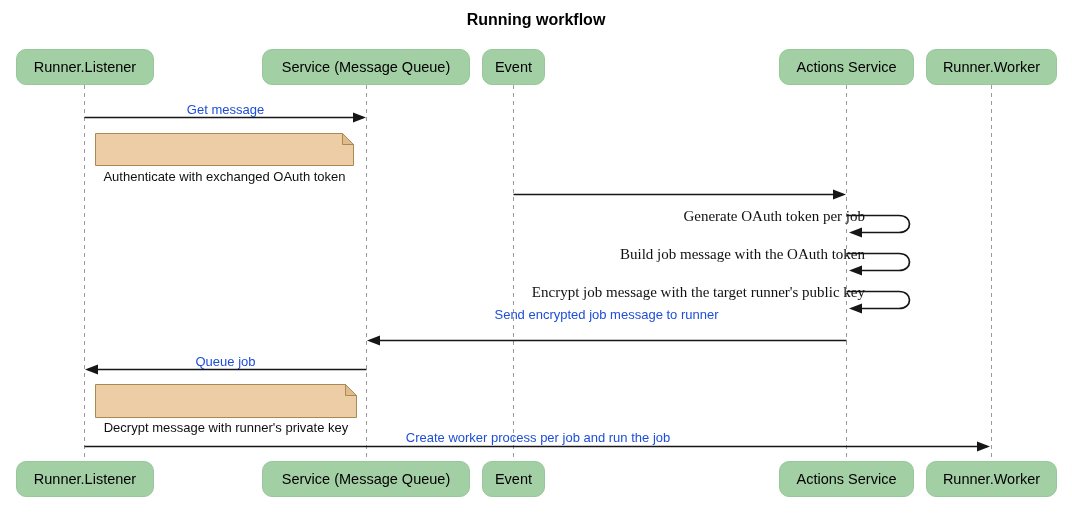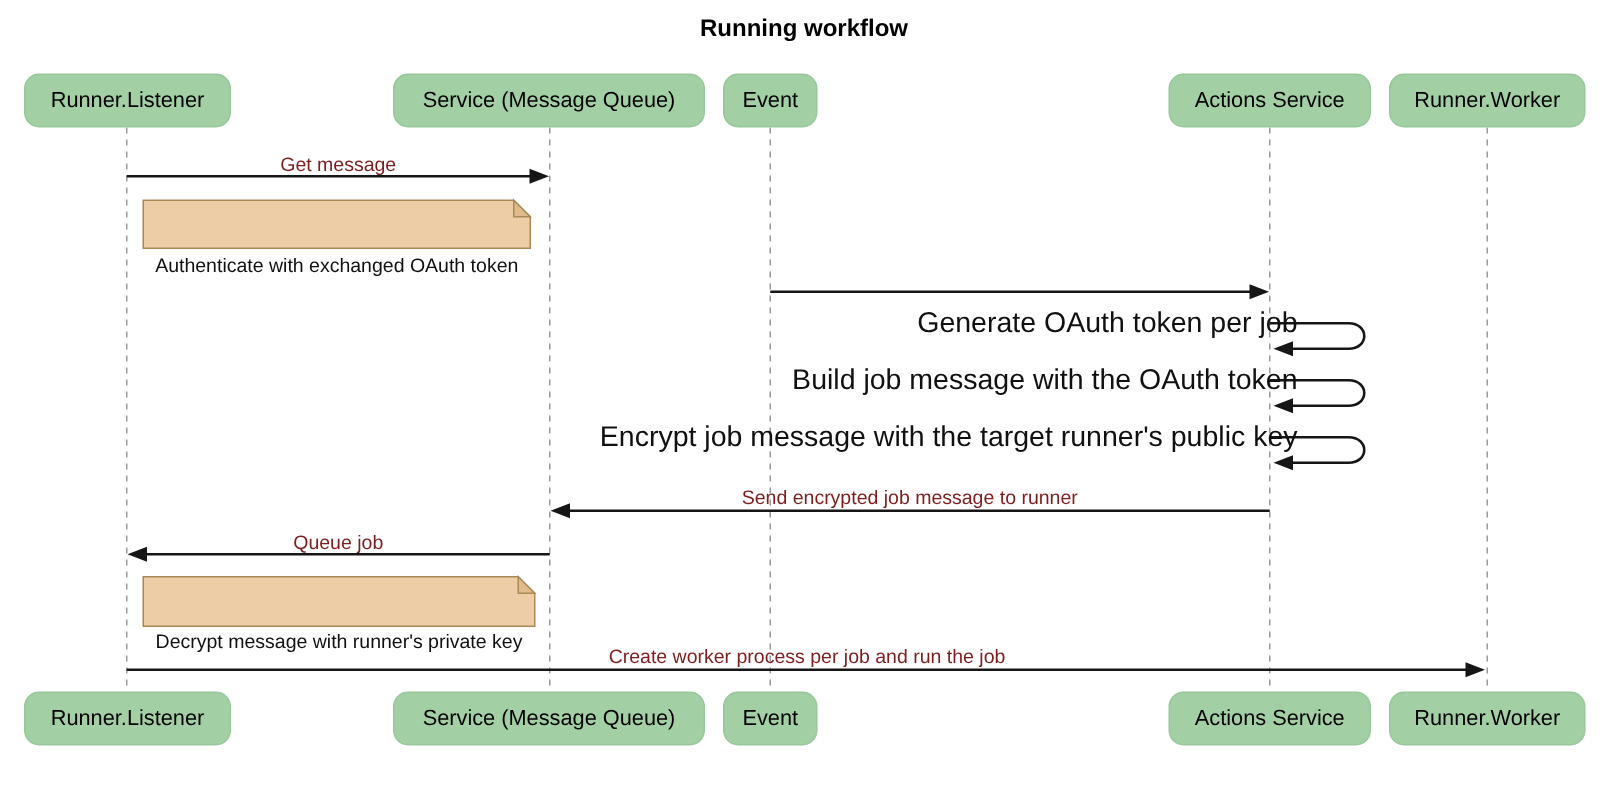--- a/index.html
+++ b/index.html
@@ -19,25 +19,25 @@
   svg.layer{position:absolute;left:0;top:0;}
   .pbox{
     position:absolute;height:36px;
     background:#A3CFA4;border:1px solid #97C79A;border-radius:10px;
     box-sizing:border-box;
     display:flex;align-items:center;justify-content:center;
     font-size:14.5px;color:#000000;white-space:nowrap;
   }
   .msg-label{
     position:absolute;height:14px;line-height:14px;
-    font-size:13px;color:#7f1d1d;text-align:center;white-space:nowrap;
+    font-size:13px;color:#1d4ed8;text-align:center;white-space:nowrap;
   }
   .self-label{
     position:absolute;height:14px;line-height:14px;
-    font-size:19px;color:#101010;text-align:right;white-space:nowrap;
+    font-size:15px;color:#101010;text-align:right;white-space:nowrap;font-family:Liberation Serif, serif;
   }
   .note-label{
     position:absolute;display:flex;align-items:center;justify-content:center;
     font-size:13px;color:#101010;white-space:nowrap;margin-top:27px;
   }
 </style>
 </head>
 <body>
 
 <div class="stage">
@@ -92,21 +92,21 @@
   <div class="pbox" style="left:779px;top:49px;width:135px;">Actions Service</div>
   <div class="pbox" style="left:926px;top:49px;width:131px;">Runner.Worker</div>
 
   <div class="pbox" style="left:16px;top:461px;width:138px;">Runner.Listener</div>
   <div class="pbox" style="left:262px;top:461px;width:208px;">Service (Message Queue)</div>
   <div class="pbox" style="left:482px;top:461px;width:63px;">Event</div>
   <div class="pbox" style="left:779px;top:461px;width:135px;">Actions Service</div>
   <div class="pbox" style="left:926px;top:461px;width:131px;">Runner.Worker</div>
 
   <div class="msg-label" style="left:84px;top:103px;width:283px;">Get message</div>
-  <div class="msg-label" style="left:366px;top:325px;width:481px;">Send encrypted job message to runner</div>
+  <div class="msg-label" style="left:366px;top:308px;width:481px;">Send encrypted job message to runner</div>
   <div class="msg-label" style="left:84px;top:355px;width:283px;">Queue job</div>
   <div class="msg-label" style="left:84px;top:431px;width:908px;">Create worker process per job and run the job</div>
 
   <div class="self-label" style="right:231px;top:209px;">Generate OAuth token per job</div>
   <div class="self-label" style="right:231px;top:285px;">Encrypt job message with the target runner's public key</div>
   <div class="self-label" style="right:231px;top:247px;">Build job message with the OAuth token</div>
 
   <div class="note-label" style="left:95px;top:133px;width:259px;height:33px;">Authenticate with exchanged OAuth token</div>
   <div class="note-label" style="left:95px;top:384px;width:262px;height:33px;">Decrypt message with runner's private key</div>
 

